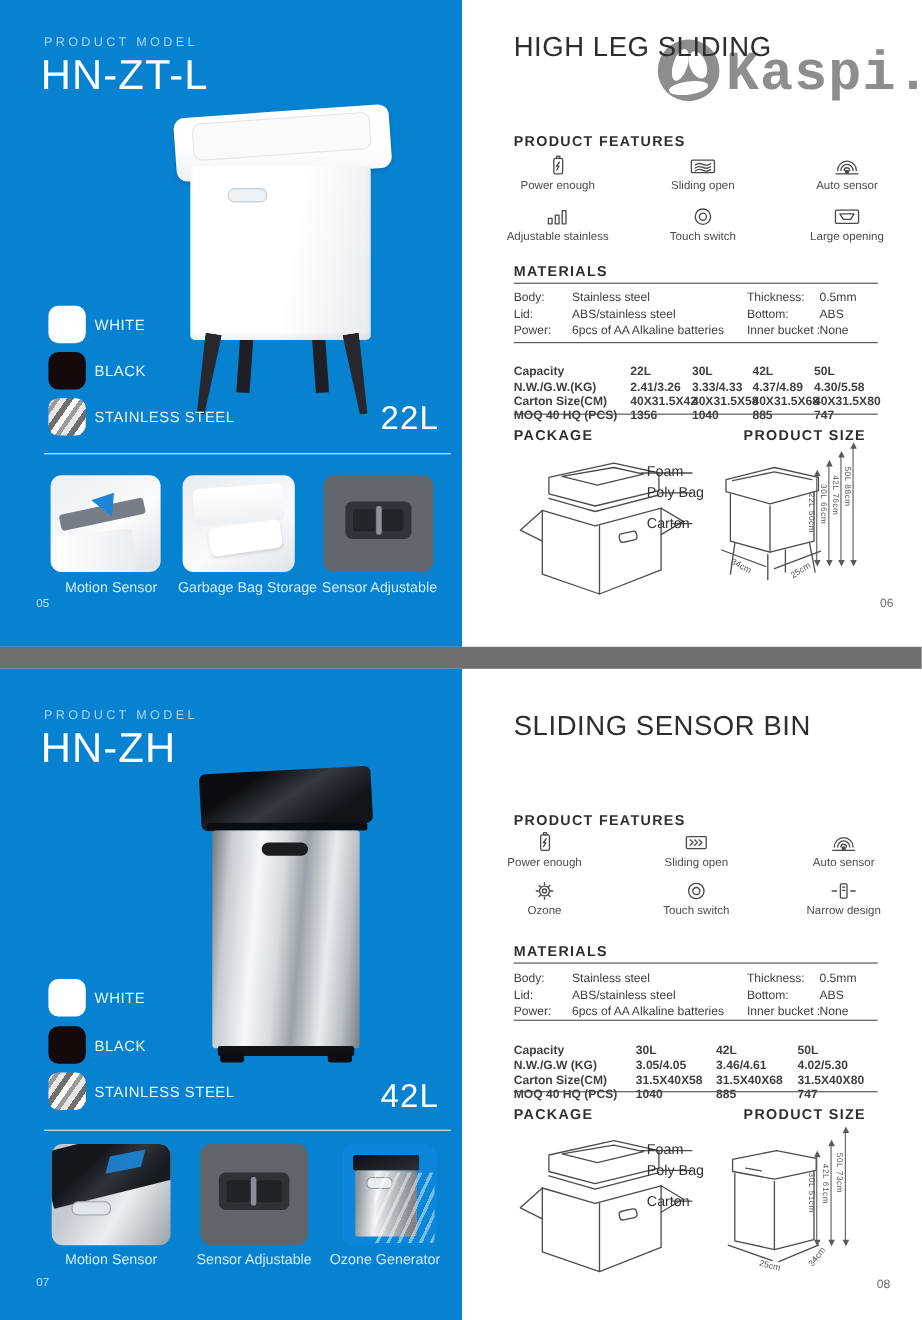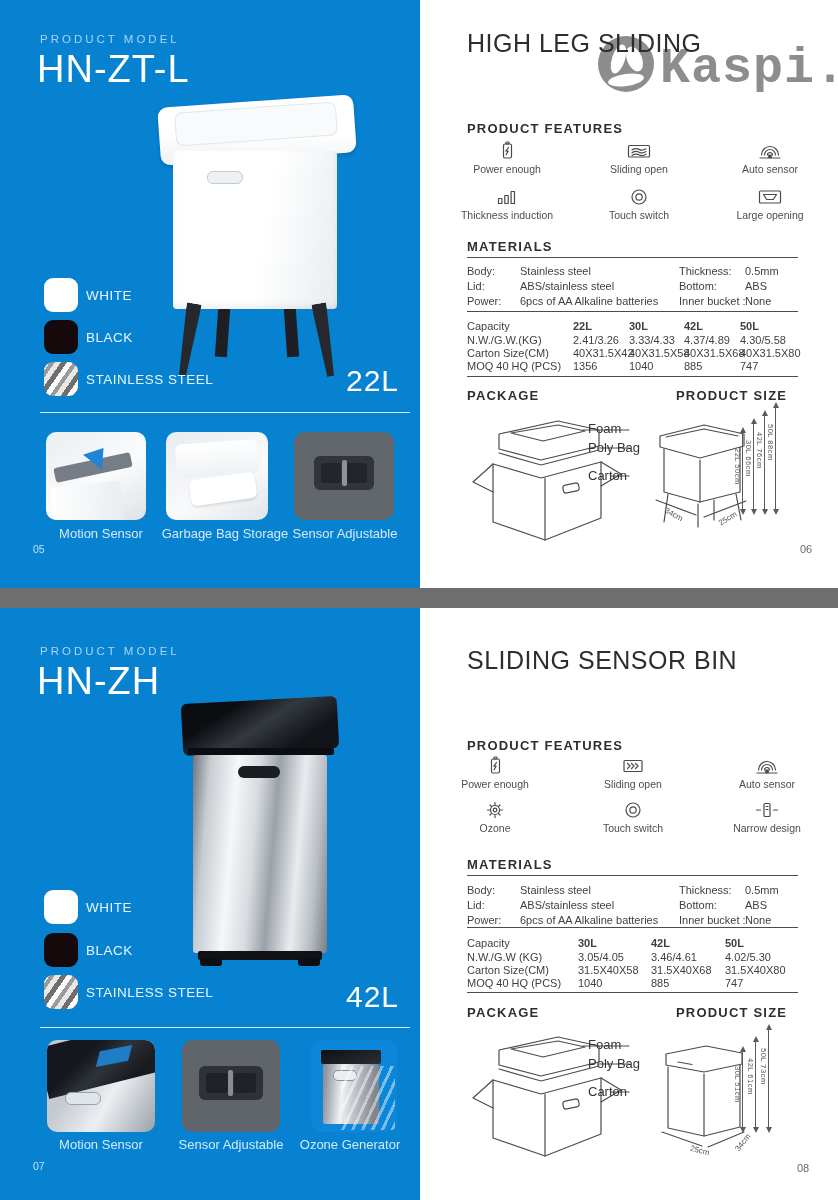--- a/index.html
+++ b/index.html
@@ -24,21 +24,21 @@
   
   .title{position:absolute;left:467px;font-size:25px;line-height:31px;color:#2d2d2d;letter-spacing:0.5px;z-index:3;}
   .sec-heading{position:absolute;left:467px;font-size:13px;font-weight:bold;letter-spacing:1.2px;color:#2f2f2f;}
   .sec-heading2{position:absolute;font-size:13px;font-weight:bold;letter-spacing:1.2px;color:#2f2f2f;}
   .rline{position:absolute;left:467px;width:331px;border-top:1px solid #4c4c4c;}
   .feat{position:absolute;width:130px;text-align:center;}
   .feat-label{position:absolute;width:130px;text-align:center;font-size:10.5px;color:#4d4d4d;}
   .mrow{position:absolute;left:467px;width:340px;height:14px;font-size:11px;color:#3f3f3f;}
   .mrow span{position:absolute;top:0;white-space:nowrap;}
   .trow{position:absolute;left:467px;width:345px;height:13px;font-size:11px;color:#3f3f3f;}
-  .trow span{position:absolute;top:0;white-space:nowrap;}
+  .trow span{position:absolute;top:12px;white-space:nowrap;font-weight:bold;}
   .b{font-weight:bold;}
   .pkg-label{position:absolute;font-size:13px;color:#333333;}
   .vdim{position:absolute;width:0;border-left:1px solid #5a5a5a;}
   .vdim::before{content:"";position:absolute;left:-3.5px;top:-6px;border:3px solid transparent;border-bottom:6px solid #5a5a5a;}
   .vdim::after{content:"";position:absolute;left:-3.5px;bottom:-6px;border:3px solid transparent;border-top:6px solid #5a5a5a;}
   .vlbl{position:absolute;writing-mode:vertical-rl;font-size:7.5px;color:#555555;letter-spacing:0.5px;white-space:nowrap;}
   .diaglbl{position:absolute;font-size:8px;color:#555555;white-space:nowrap;}
   .lineart{stroke:#4c4c4c;fill:none;stroke-width:1.2;stroke-linecap:round;stroke-linejoin:round;}
   .icon svg{stroke:#4a4a4a;fill:none;stroke-width:1.2;stroke-linecap:round;stroke-linejoin:round;}
   
@@ -160,21 +160,21 @@
   </div>
   <div class="feat-label" style="left:705px;top:163px;">Auto sensor</div>
 
   <div class="feat icon" style="left:442px;top:187px;">
     <svg width="26" height="20" viewBox="0 0 26 20">
         <rect x="4.5" y="11.5" width="3.4" height="5"></rect>
         <rect x="10.8" y="8.5" width="3.4" height="8"></rect>
         <rect x="17.1" y="4.5" width="3.4" height="12"></rect>
       </svg>
   </div>
-  <div class="feat-label" style="left:442px;top:209px;">Thickness induction</div>
+  <div class="feat-label" style="left:442px;top:209px;">Adjustable stainless</div>
   <div class="feat icon" style="left:574px;top:187px;">
     <svg width="26" height="20" viewBox="0 0 26 20">
         <circle cx="13" cy="10" r="7"></circle>
         <circle cx="13" cy="10" r="3.2"></circle>
       </svg>
   </div>
   <div class="feat-label" style="left:574px;top:209px;">Touch switch</div>
   <div class="feat icon" style="left:705px;top:187px;">
     <svg width="26" height="20" viewBox="0 0 26 20">
         <rect x="2.5" y="4" width="21" height="12" rx="1"></rect>

